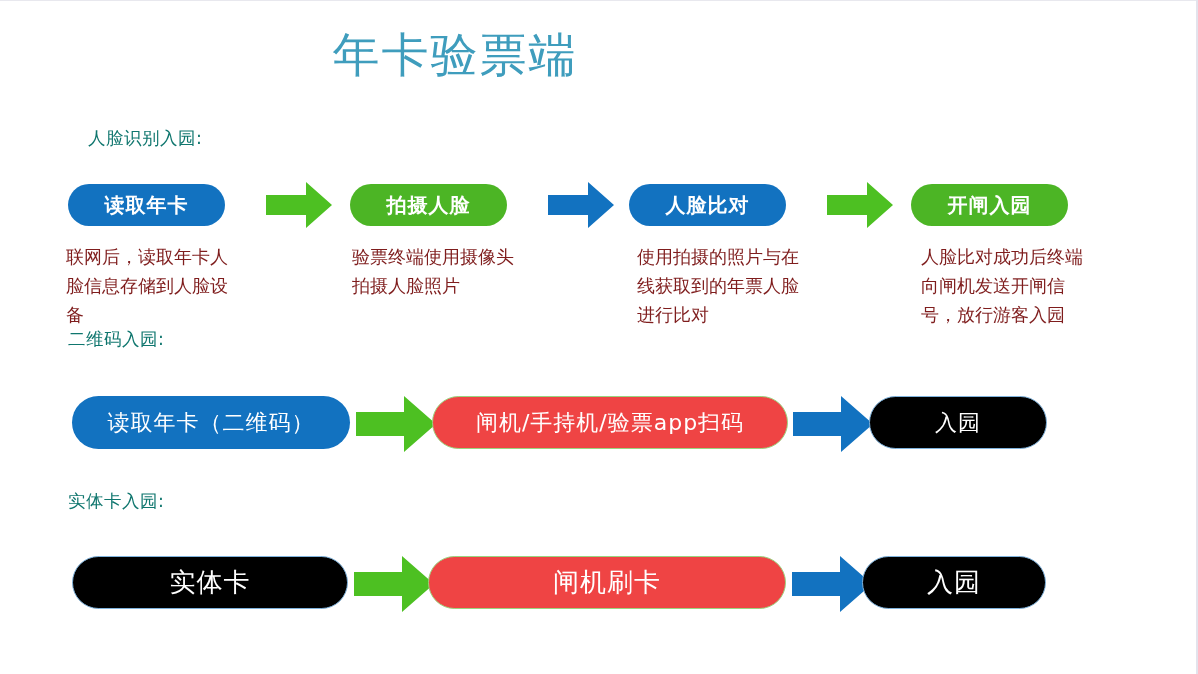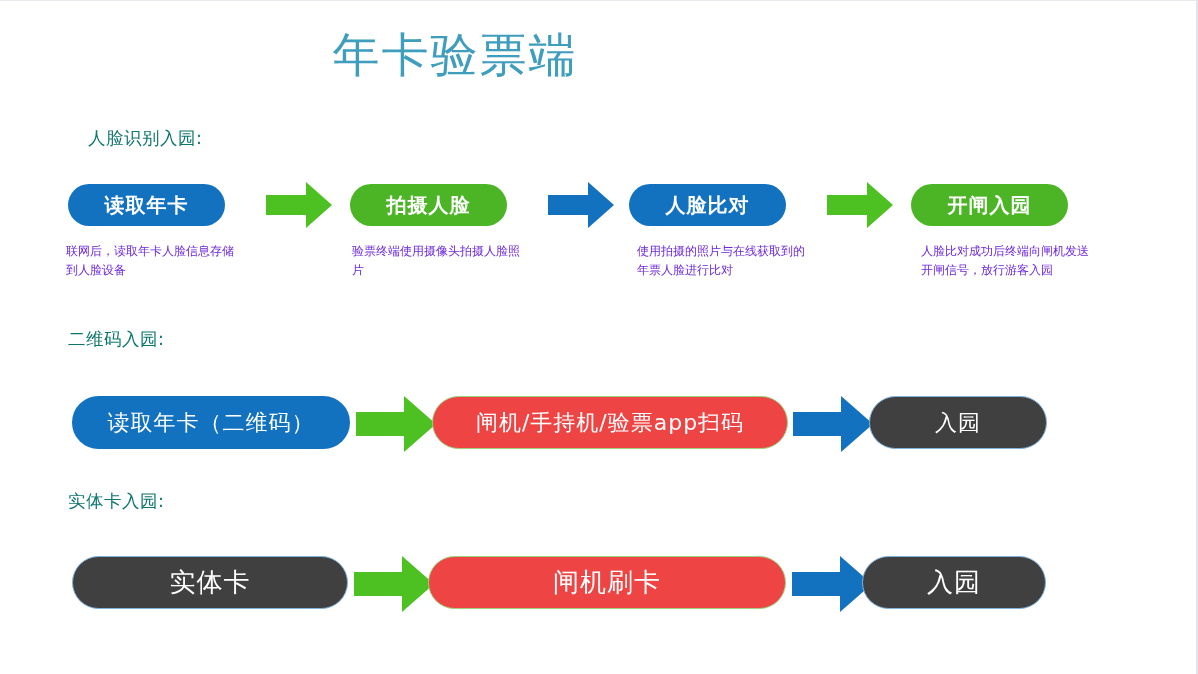--- a/index.html
+++ b/index.html
@@ -60,21 +60,21 @@
     justify-content: center;
     border-radius: 999px;
     color: #ffffff;
     font-family: "DejaVu Sans", sans-serif;
     white-space: nowrap;
     text-align: right;
   }
   .pill.blue  { background: #1272c0; }
   .pill.green { background: #4cb525; }
   .pill.green-soft { background: #ef4444; border: 1.5px solid #9ad47f; }
-  .pill.blue-soft  { background: #404040; border: 1.5px solid #7fb3dd; }
+  .pill.blue-soft  { background: #000000; border: 1.5px solid #7fb3dd; }
 
   
   .r1 {
     top: 184px;
     height: 42px;
     width: 157px;
     font-size: 20px;
     font-weight: bold;
     letter-spacing: 1px;
   }
@@ -117,23 +117,23 @@
   .a-r2.a2 { left: 793px; }
 
   .a-r3 { top: 556px; }
   .a-r3.a1 { left: 354px; }
   .a-r3.a2 { left: 792px; }
 
   
   .desc {
     position: absolute;
     top: 242px;
-    font-size: 12px;
+    font-size: 18px;
     line-height: 1.62;
-    color: #6d28d9;
+    color: #7f1d1d;
     font-family: "DejaVu Sans", sans-serif;
   }
   .desc.d1 { left: 66px;  width: 170px; }
   .desc.d2 { left: 352px; width: 170px; }
   .desc.d3 { left: 637px; width: 170px; }
   .desc.d4 { left: 921px; width: 176px; }
 </style>
 </head>
 <body>
 

